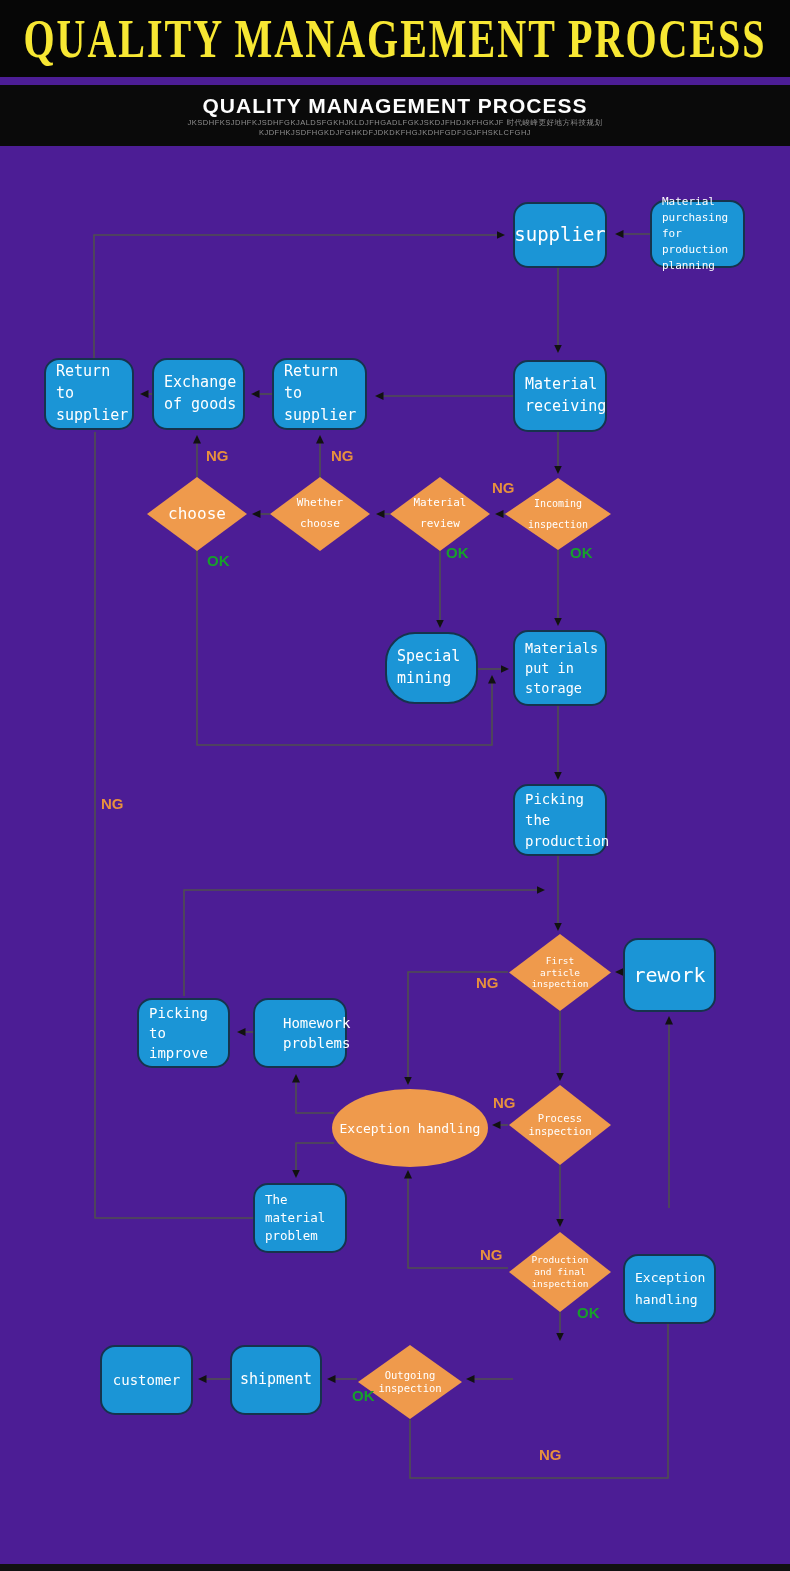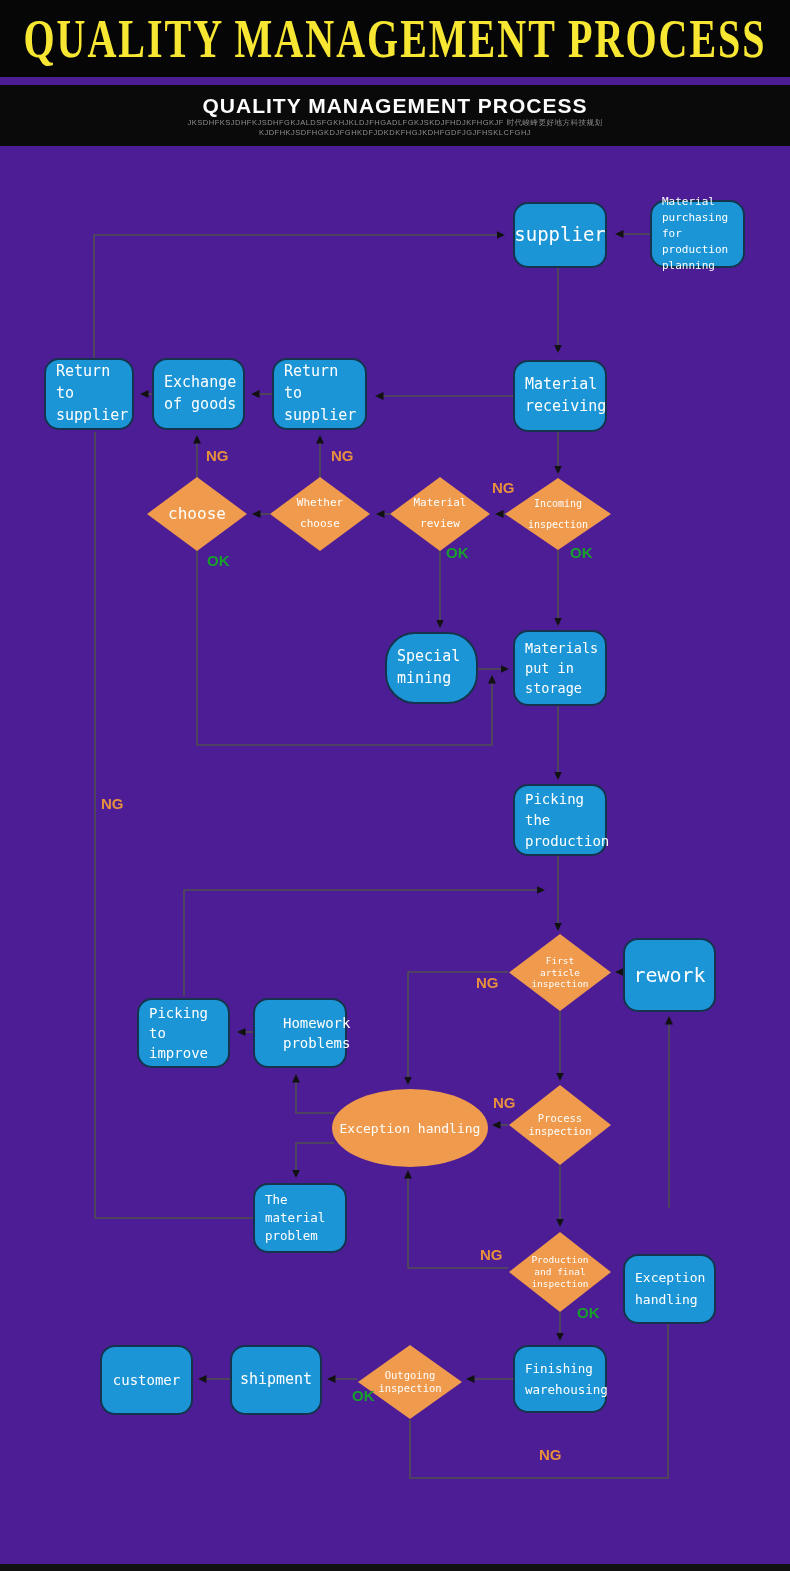--- a/index.html
+++ b/index.html
@@ -122,22 +122,20 @@
 production</div>
   <div class="node" style="left:623px;top:938px;width:93px;height:74px;font-size:20px;">rework</div>
   <div class="node left" style="left:137px;top:998px;width:93px;height:70px;font-size:14px;">Picking
 to improve</div>
   <div class="node left" style="left:253px;top:998px;width:94px;height:70px;font-size:14px;padding-left:28px;">Homework
 problems</div>
   <div class="node left" style="left:253px;top:1183px;width:94px;height:70px;font-size:12.5px;">The material
 problem</div>
   <div class="node left" style="left:623px;top:1208px;width:93px;height:70px;font-size:13px;line-height:1.7;margin-top:46px;">Exception
 handling</div>
-  <div class="node left" style="left:513px;top:1345px;width:94px;height:68px;font-size:12.5px;line-height:1.7;">Finishing
-warehousing</div>
   <div class="node" style="left:230px;top:1345px;width:92px;height:70px;font-size:15px;">shipment</div>
   <div class="node" style="left:100px;top:1345px;width:93px;height:70px;font-size:14px;">customer</div>
 
   <div class="diamond" style="left:147px;top:477px;width:100px;height:74px;font-size:16px;">choose</div>
   <div class="diamond" style="left:270px;top:477px;width:100px;height:74px;font-size:11px;line-height:1.9;">Whether
 choose</div>
   <div class="diamond" style="left:390px;top:477px;width:100px;height:74px;font-size:11px;line-height:1.9;">Material
 review</div>
   <div class="diamond" style="left:505px;top:478px;width:106px;height:72px;font-size:10px;line-height:2.1;">Incoming
 inspection</div>

